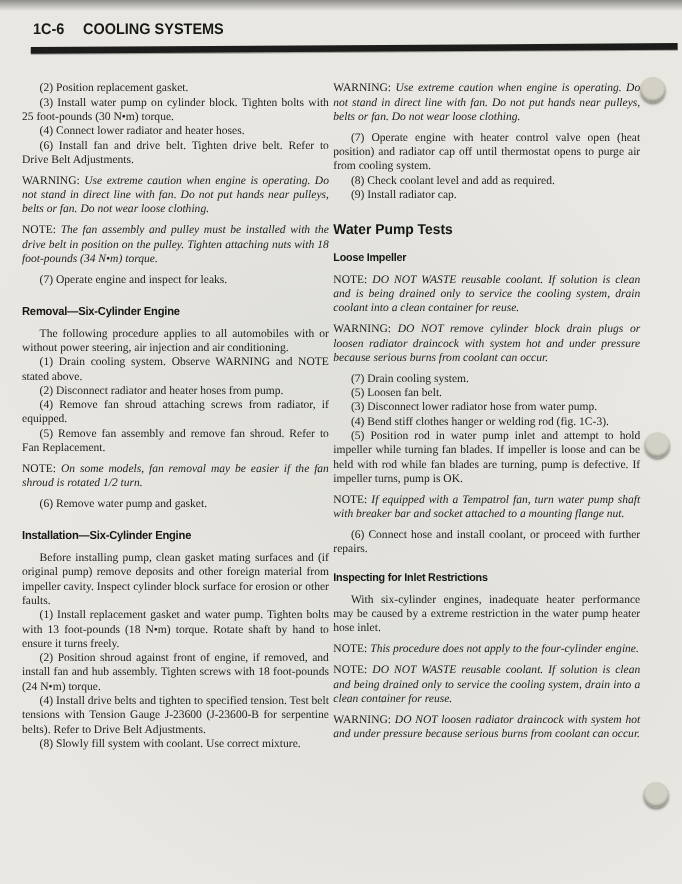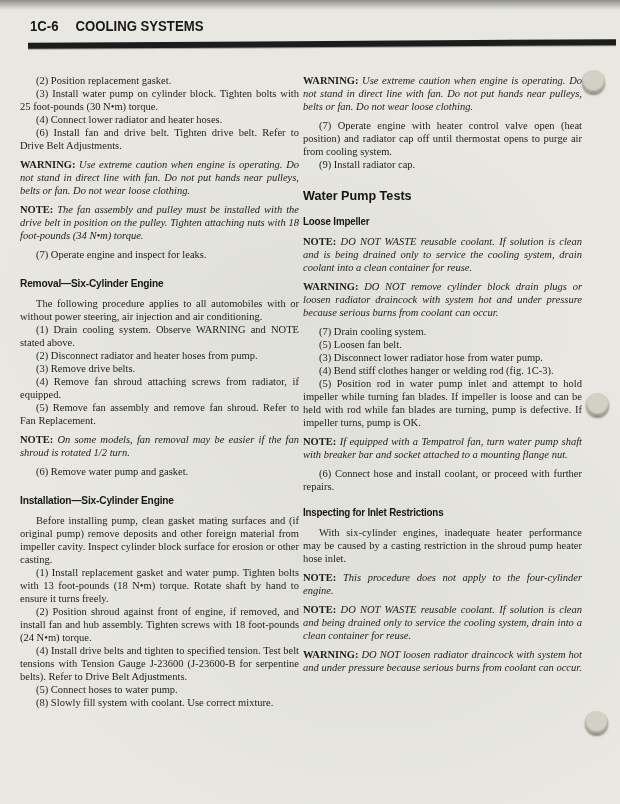--- a/index.html
+++ b/index.html
@@ -49,21 +49,21 @@
     position:absolute; top:58px; left:20px; width:568px; height:746px;
     display:flex; gap:4px; overflow:hidden;margin-top:16px;
   }
   .col { width:279px; font-size:10.5px; line-height:13px; text-align:justify; }
   .col-right { width:279px; }
 
   .blk { margin:0; }
   .col > .blk:first-child { margin-top:0 !important; }
   .blk-li, .blk-p { text-indent:16px; }
   .blk-note, .blk-warning { margin:6px 0; }
-  .blk .lab { font-weight:bold; font-style:normal; }
+  .blk .lab { font-weight:normal; font-style:normal; }
   .blk .lab-body { font-style:italic; }
 
   .blk-heading {
     font-family:"Liberation Sans", sans-serif; font-weight:bold;
     font-size:10.6px; letter-spacing:-0.2px; text-align:left;
     margin:16px 0 7px; color:#161615;
     transform:scaleX(.96); transform-origin:left center;
   }
   .blk-heading_lg {
     font-family:"Liberation Sans", sans-serif; font-weight:bold;
@@ -107,50 +107,49 @@
       <div class="blk blk-li">(3) Install water pump on cylinder block. Tighten bolts with 25 foot-pounds (30 N•m) torque.</div>
       <div class="blk blk-li">(4) Connect lower radiator and heater hoses.</div>
       <div class="blk blk-li">(6) Install fan and drive belt. Tighten drive belt. Refer to Drive Belt Adjustments.</div>
       <div class="blk blk-warning"><span class="lab">WARNING:</span> <span class="lab-body">Use extreme caution when engine is operating. Do not stand in direct line with fan. Do not put hands near pulleys, belts or fan. Do not wear loose clothing.</span></div>
       <div class="blk blk-note"><span class="lab">NOTE:</span> <span class="lab-body">The fan assembly and pulley must be installed with the drive belt in position on the pulley. Tighten attaching nuts with 18 foot-pounds (34 N•m) torque.</span></div>
       <div class="blk blk-li">(7) Operate engine and inspect for leaks.</div>
       <div class="blk blk-heading">Removal—Six-Cylinder Engine</div>
       <div class="blk blk-p">The following procedure applies to all automobiles with or without power steering, air injection and air conditioning.</div>
       <div class="blk blk-li">(1) Drain cooling system. Observe WARNING and NOTE stated above.</div>
       <div class="blk blk-li">(2) Disconnect radiator and heater hoses from pump.</div>
-      <div class="blk blk-li">(3) Remove drive belts.</div>
       <div class="blk blk-li">(4) Remove fan shroud attaching screws from radiator, if equipped.</div>
       <div class="blk blk-li">(5) Remove fan assembly and remove fan shroud. Refer to Fan Replacement.</div>
       <div class="blk blk-note"><span class="lab">NOTE:</span> <span class="lab-body">On some models, fan removal may be easier if the fan shroud is rotated 1/2 turn.</span></div>
       <div class="blk blk-li">(6) Remove water pump and gasket.</div>
       <div class="blk blk-heading">Installation—Six-Cylinder Engine</div>
-      <div class="blk blk-p">Before installing pump, clean gasket mating surfaces and (if original pump) remove deposits and other foreign material from impeller cavity. Inspect cylinder block surface for erosion or other casting.</div>
+      <div class="blk blk-p">Before installing pump, clean gasket mating surfaces and (if original pump) remove deposits and other foreign material from impeller cavity. Inspect cylinder block surface for erosion or other faults.</div>
       <div class="blk blk-li">(1) Install replacement gasket and water pump. Tighten bolts with 13 foot-pounds (18 N•m) torque. Rotate shaft by hand to ensure it turns freely.</div>
       <div class="blk blk-li">(2) Position shroud against front of engine, if removed, and install fan and hub assembly. Tighten screws with 18 foot-pounds (24 N•m) torque.</div>
       <div class="blk blk-li">(4) Install drive belts and tighten to specified tension. Test belt tensions with Tension Gauge J-23600 (J-23600-B for serpentine belts). Refer to Drive Belt Adjustments.</div>
-      <div class="blk blk-li">(5) Connect hoses to water pump.</div>
       <div class="blk blk-li">(8) Slowly fill system with coolant. Use correct mixture.</div>
     </div>
   <div class="col col-right" id="col-right">
       <div class="blk blk-warning"><span class="lab">WARNING:</span> <span class="lab-body">Use extreme caution when engine is operating. Do not stand in direct line with fan. Do not put hands near pulleys, belts or fan. Do not wear loose clothing.</span></div>
       <div class="blk blk-li">(7) Operate engine with heater control valve open (heat position) and radiator cap off until thermostat opens to purge air from cooling system.</div>
+      <div class="blk blk-li">(8) Check coolant level and add as required.</div>
       <div class="blk blk-li">(9) Install radiator cap.</div>
       <div class="blk blk-heading_lg">Water Pump Tests</div>
       <div class="blk blk-subheading">Loose Impeller</div>
       <div class="blk blk-note"><span class="lab">NOTE:</span> <span class="lab-body">DO NOT WASTE reusable coolant. If solution is clean and is being drained only to service the cooling system, drain coolant into a clean container for reuse.</span></div>
       <div class="blk blk-warning"><span class="lab">WARNING:</span> <span class="lab-body">DO NOT remove cylinder block drain plugs or loosen radiator draincock with system hot and under pressure because serious burns from coolant can occur.</span></div>
       <div class="blk blk-li">(7) Drain cooling system.</div>
       <div class="blk blk-li">(5) Loosen fan belt.</div>
       <div class="blk blk-li">(3) Disconnect lower radiator hose from water pump.</div>
       <div class="blk blk-li">(4) Bend stiff clothes hanger or welding rod (fig. 1C-3).</div>
       <div class="blk blk-li">(5) Position rod in water pump inlet and attempt to hold impeller while turning fan blades. If impeller is loose and can be held with rod while fan blades are turning, pump is defective. If impeller turns, pump is OK.</div>
       <div class="blk blk-note"><span class="lab">NOTE:</span> <span class="lab-body">If equipped with a Tempatrol fan, turn water pump shaft with breaker bar and socket attached to a mounting flange nut.</span></div>
       <div class="blk blk-li">(6) Connect hose and install coolant, or proceed with further repairs.</div>
       <div class="blk blk-subheading">Inspecting for Inlet Restrictions</div>
-      <div class="blk blk-p">With six-cylinder engines, inadequate heater performance may be caused by a casting restriction in the shroud pump heater hose inlet.</div>
+      <div class="blk blk-p">With six-cylinder engines, inadequate heater performance may be caused by a extreme restriction in the water pump heater hose inlet.</div>
       <div class="blk blk-note"><span class="lab">NOTE:</span> <span class="lab-body">This procedure does not apply to the four-cylinder engine.</span></div>
       <div class="blk blk-note"><span class="lab">NOTE:</span> <span class="lab-body">DO NOT WASTE reusable coolant. If solution is clean and being drained only to service the cooling system, drain into a clean container for reuse.</span></div>
       <div class="blk blk-warning"><span class="lab">WARNING:</span> <span class="lab-body">DO NOT loosen radiator draincock with system hot and under pressure because serious burns from coolant can occur.</span></div>
     </div>
 </div>
 
 <div class="hole hole-1"></div>
 <div class="hole hole-2"></div>
 <div class="hole hole-3"></div>
 

